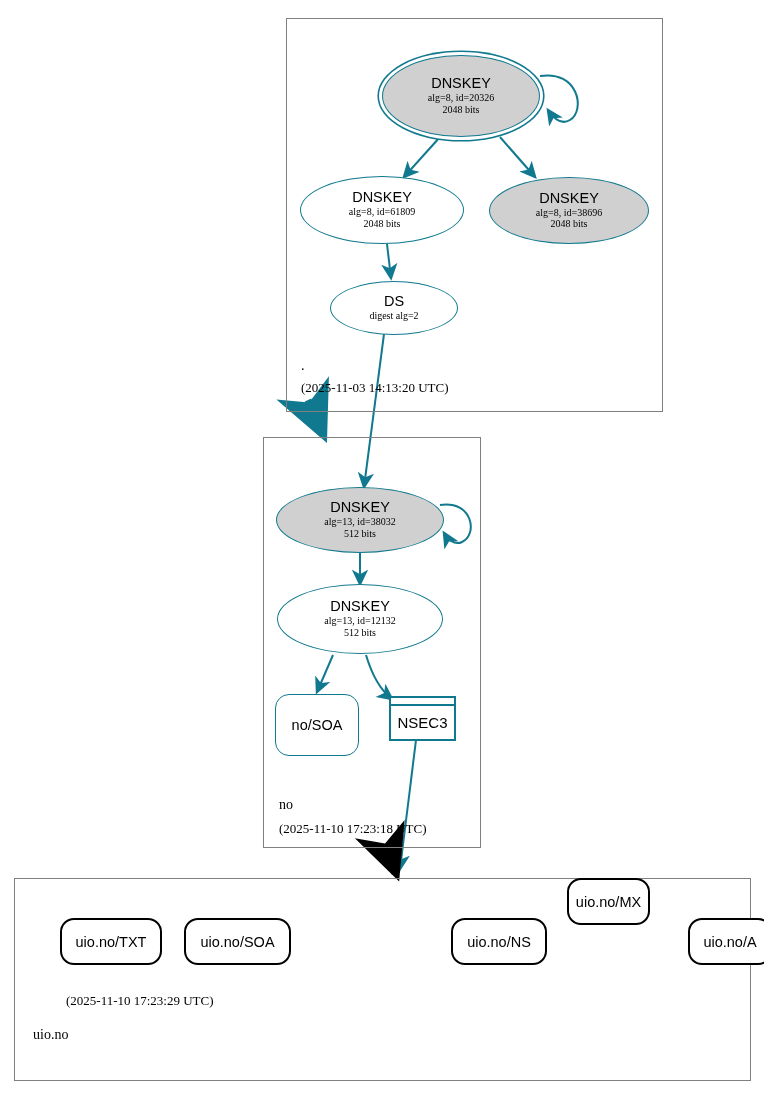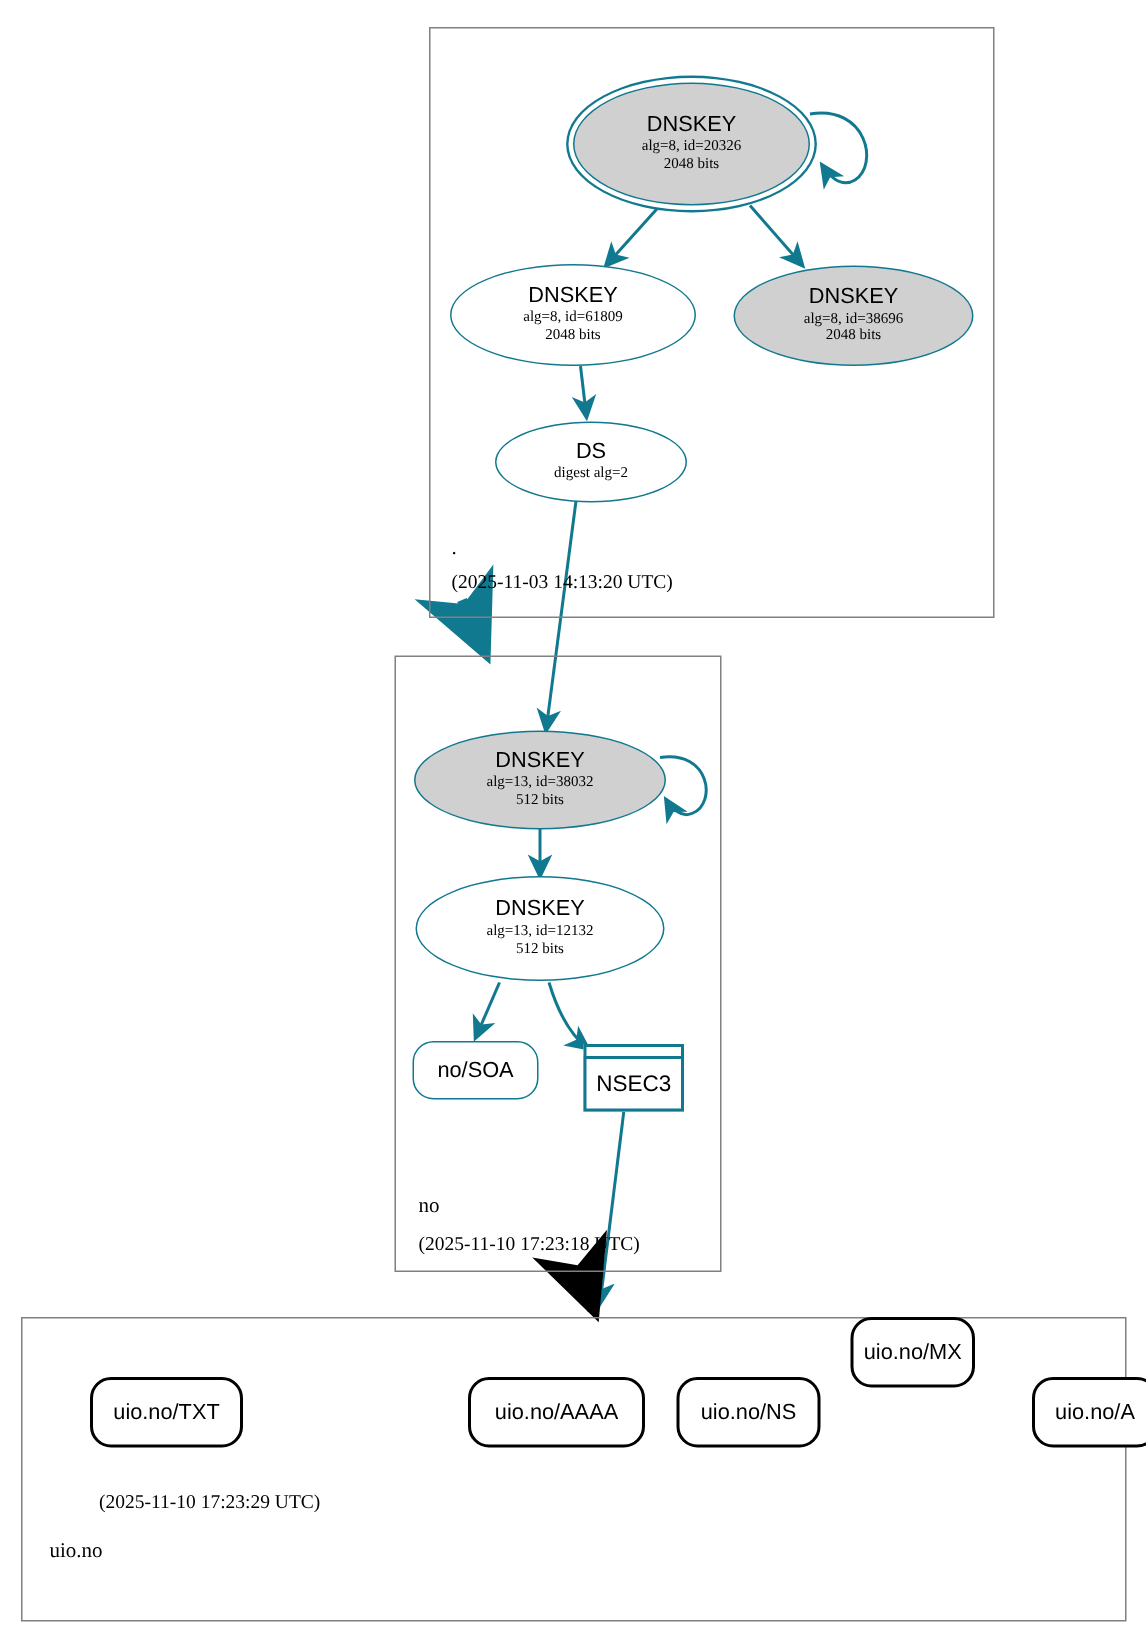--- a/index.html
+++ b/index.html
@@ -210,33 +210,33 @@
     <div class="nodesub">alg=13, id=38032</div>
     <div class="nodesub">512 bits</div>
   </div>
 
   <div class="node ellipse" style="left:277px; top:584px; width:166px; height:70px;">
     <div class="nodetitle">DNSKEY</div>
     <div class="nodesub">alg=13, id=12132</div>
     <div class="nodesub">512 bits</div>
   </div>
 
-  <div class="rrset-box" style="left:275px; top:694px; width:84px; height:39px;">no/SOA</div>
+  <div class="rrset-box" style="left:275px; top:694px; width:84px; height:62px;">no/SOA</div>
 
   <div class="nsec-outer" style="left:389px; top:696px; width:67px; height:45px;"></div>
   <div class="nsec-inner" style="left:389px; top:704px; width:67px; height:37px;">NSEC3</div>
 
   <div class="zone-box" style="left:14px; top:878px; width:737px; height:203px;"></div>
   <div class="zone-label" style="left:33px; top:1027px;">uio.no</div>
   <div class="zone-time" style="left:33px; top:993px;margin-left:33px;">(2025-11-10 17:23:29 UTC)</div>
 
   <div class="rrset-box plain" style="left:26px; top:918px; width:102px; height:47px;">uio.no/TXT</div>
 
-
-  <div class="rrset-box plain" style="left:278px; top:918px; width:118px; height:47px;">uio.no/AAAA</div>
+  <div class="rrset-box plain" style="left:150px; top:918px; width:107px; height:47px;">uio.no/SOA</div>
+
 
   <div class="rrset-box plain" style="left:417px; top:918px; width:96px; height:47px;">uio.no/NS</div>
 
   <div class="rrset-box plain" style="left:533px; top:878px; width:83px; height:47px;">uio.no/MX</div>
 
   <div class="rrset-box plain" style="left:654px; top:918px; width:84px; height:47px;">uio.no/A</div>
 
 </div>
 
 </body></html>

